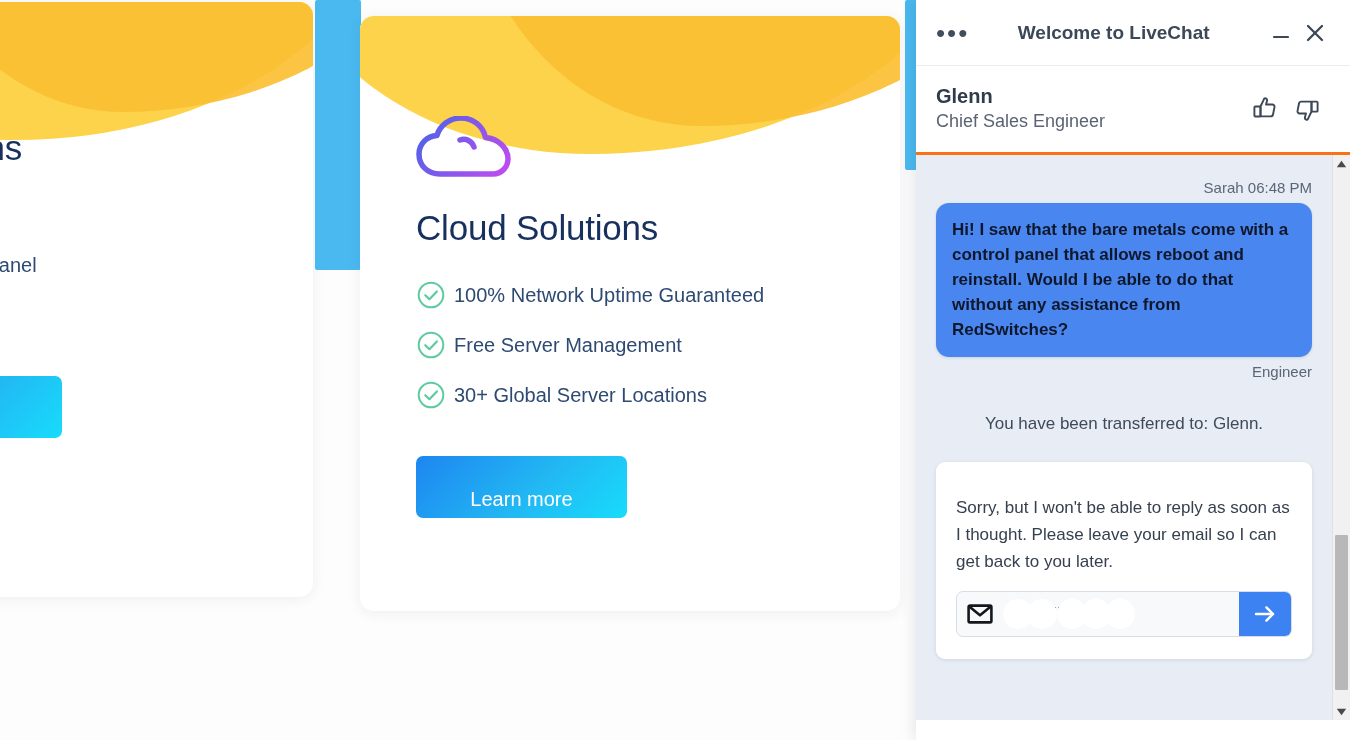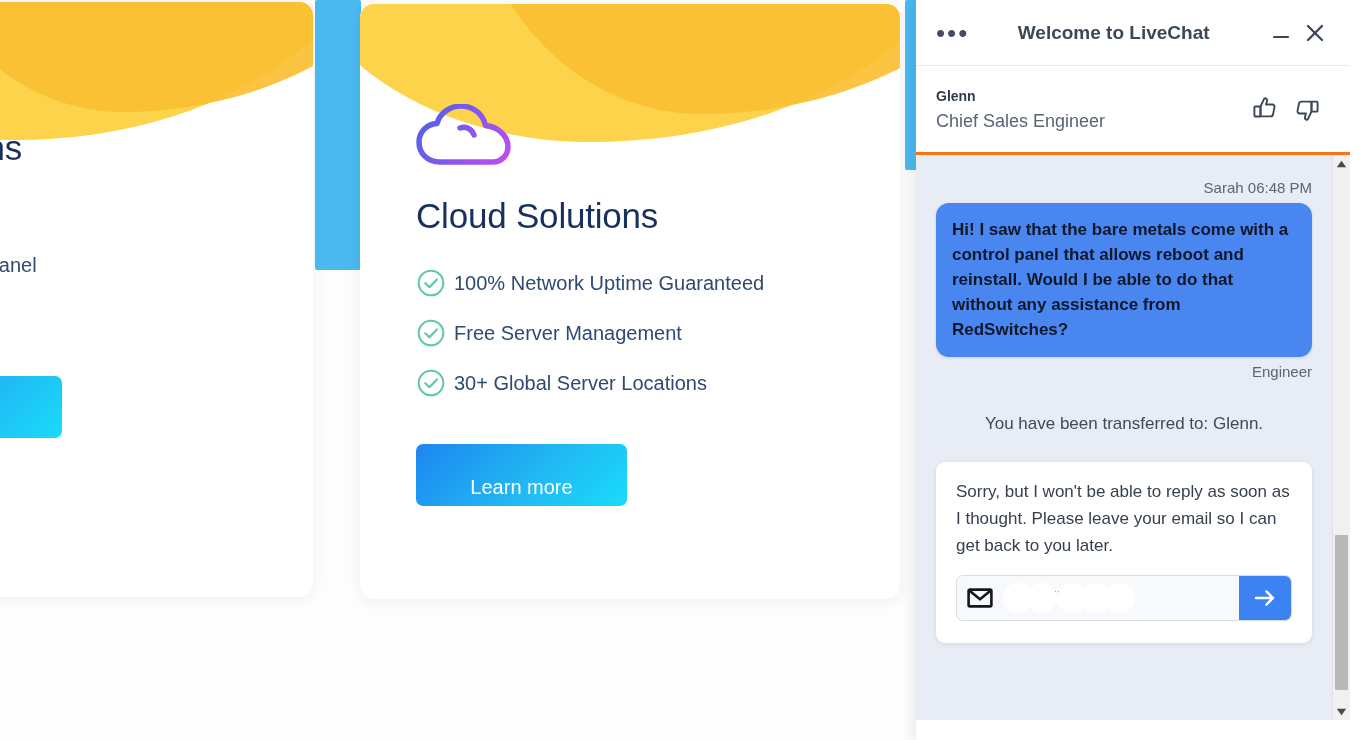--- a/index.html
+++ b/index.html
@@ -38,21 +38,21 @@
 
   #card-left {
     left: -205px;
     top: 2px;
     width: 518px;
     height: 595px;
   }
 
   #card-right {
     left: 360px;
-    top: 4px;
+    top: 16px;
     width: 540px;
     height: 595px;
   }
 
   
   .blob-a {
     position: absolute;
     left: -14%;
     top: -122px;
     width: 128%;
@@ -190,21 +190,21 @@
   .chat-agent {
     flex: 0 0 86px;
     display: flex;
     align-items: center;
     padding: 0 22px 0 20px;
     box-sizing: border-box;
     background: #ffffff;
   }
   .agent-info { flex: 1; }
   .agent-name {
-    font-size: 14px;
+    font-size: 20px;
     font-weight: bold;
     color: #2f3b4d;
     line-height: 24px;
   }
   .agent-role {
     font-size: 18px;
     color: #5a6474;
     line-height: 26px;
   }
   .rate-btn {
@@ -252,21 +252,21 @@
   .system-note {
     text-align: center;
     font-size: 17px;
     color: #3f4a5a;
     margin: 34px 0 28px 0;
   }
 
   .bubble-card {
     background: #ffffff;
     border-radius: 9px;
-    padding: 16px 20px 22px 20px;
+    padding: 32px 20px 22px 20px;
     box-shadow: 0 1px 4px rgba(20,40,90,0.10);
   }
   .bubble-card p {
     margin: 0;
     font-size: 17px;
     color: #36404f;
     line-height: 27px;
   }
 
   .email-row {

